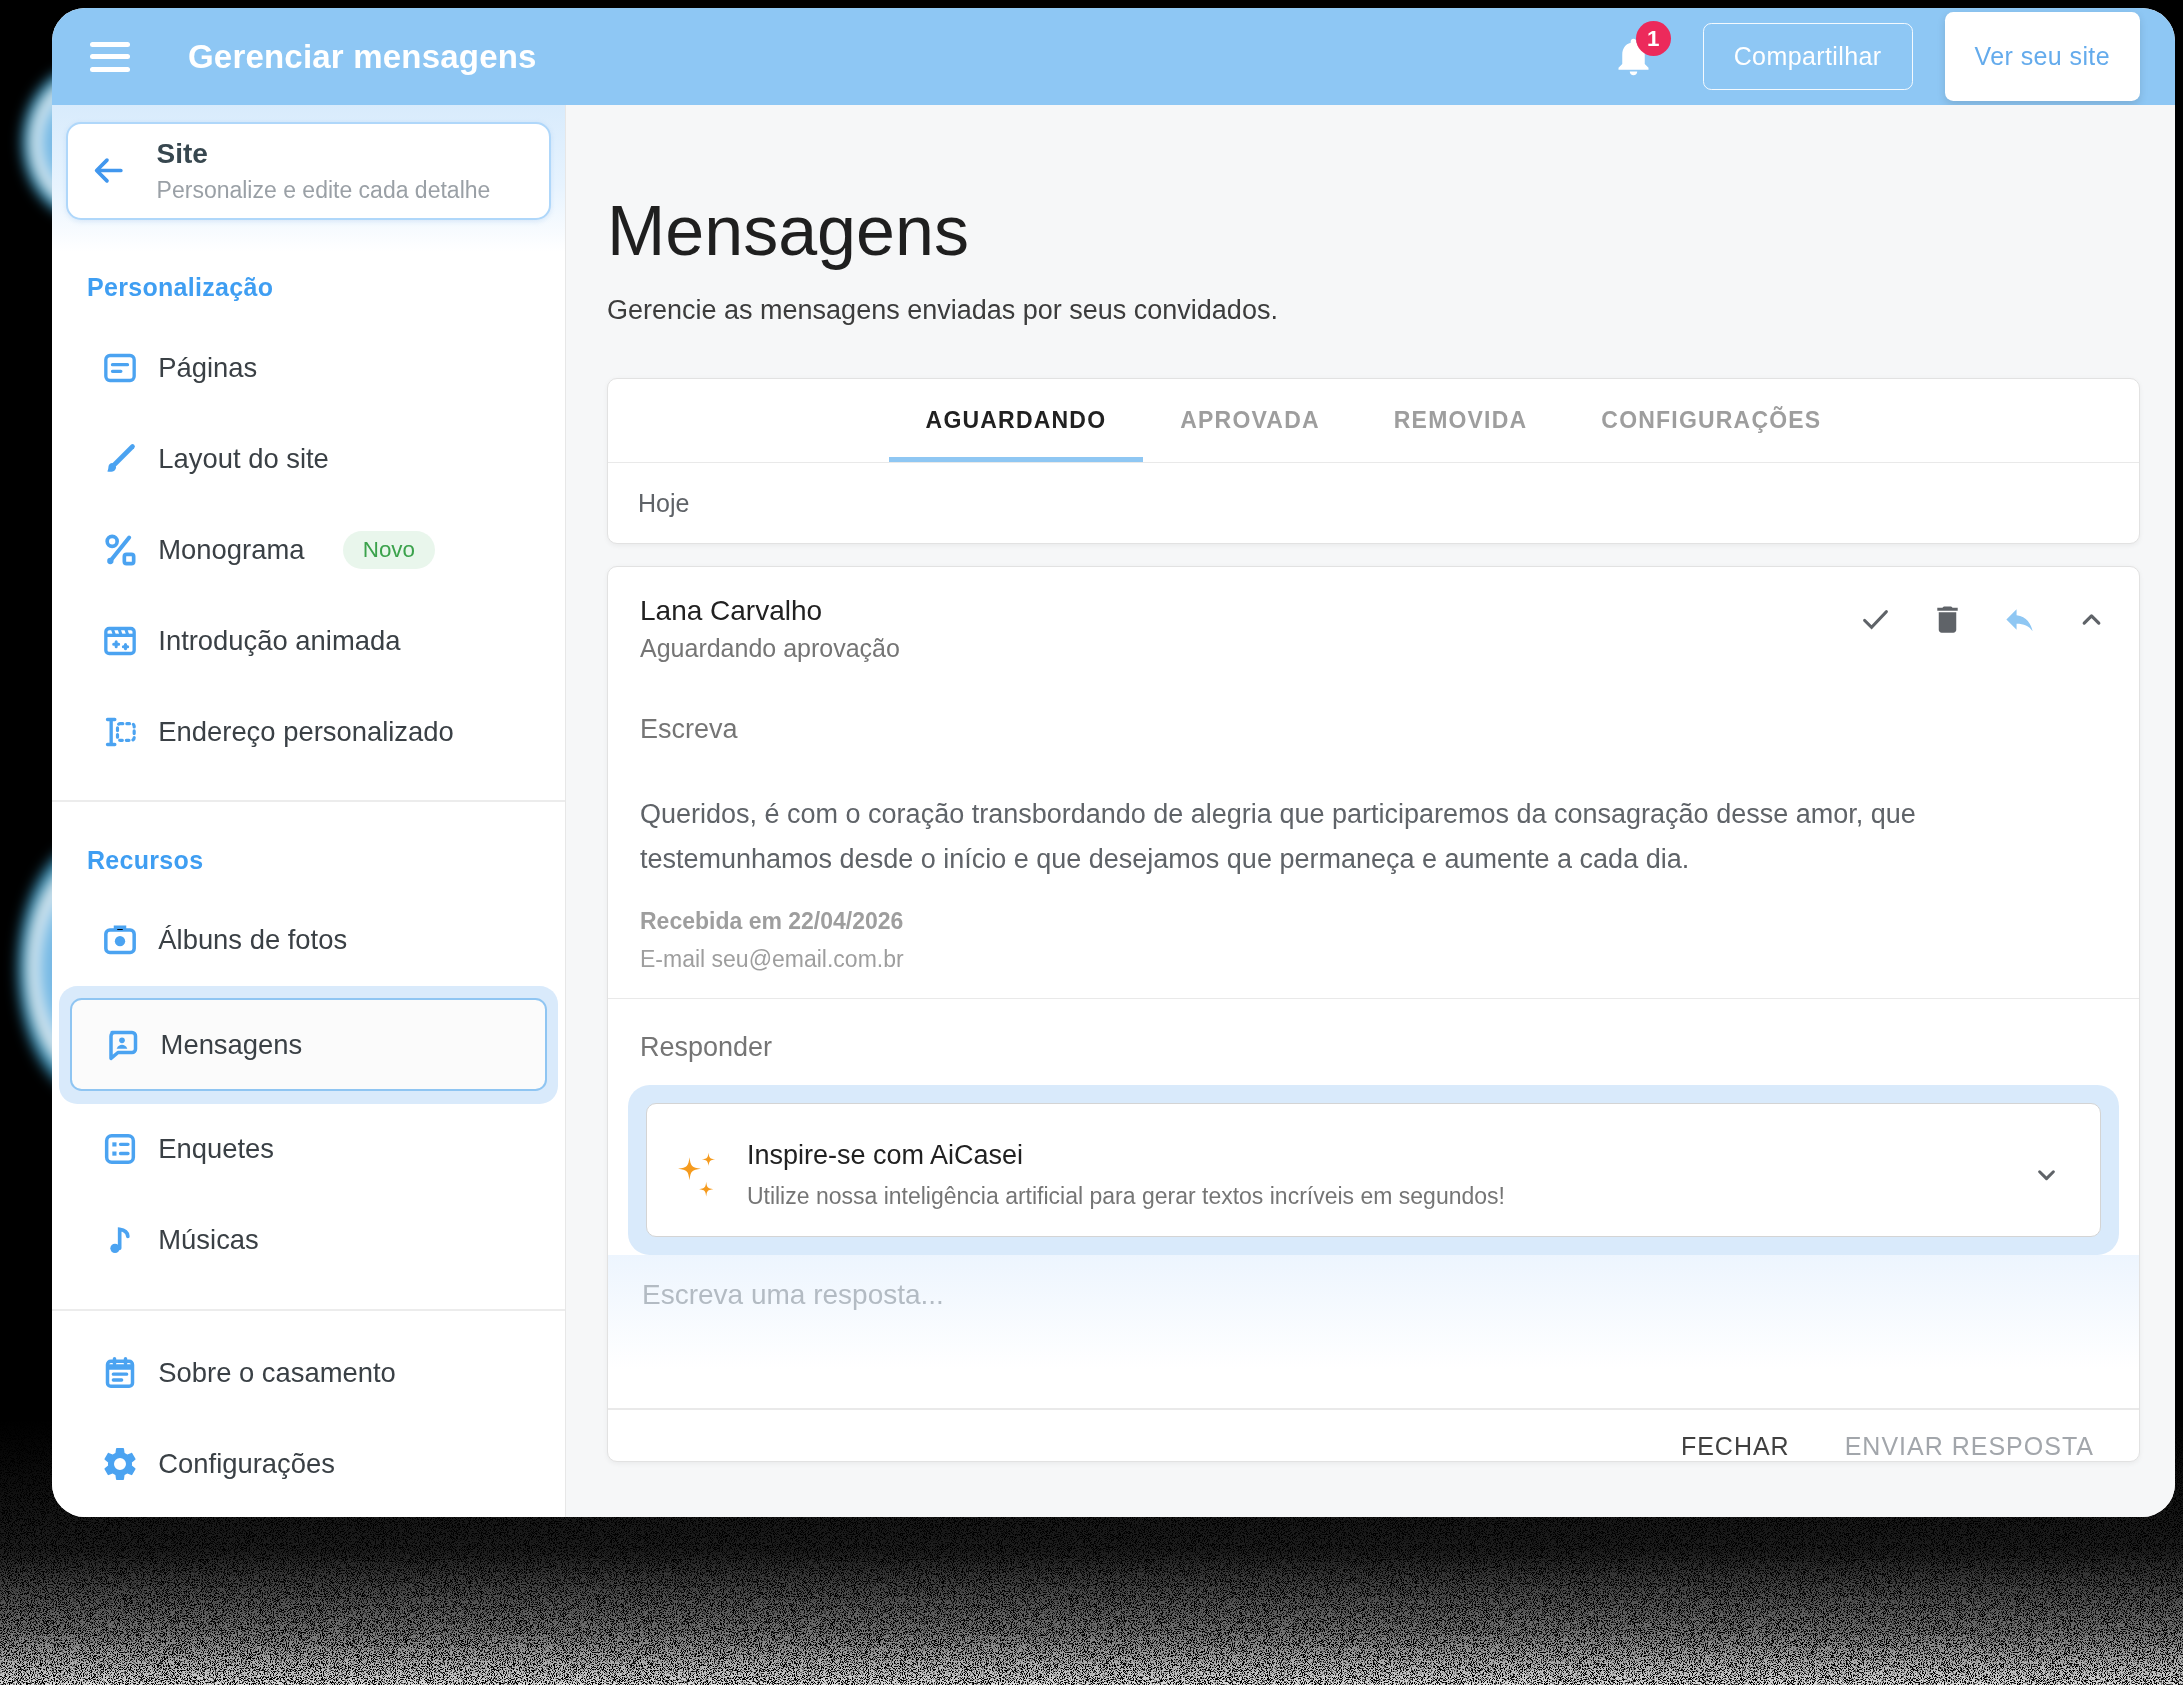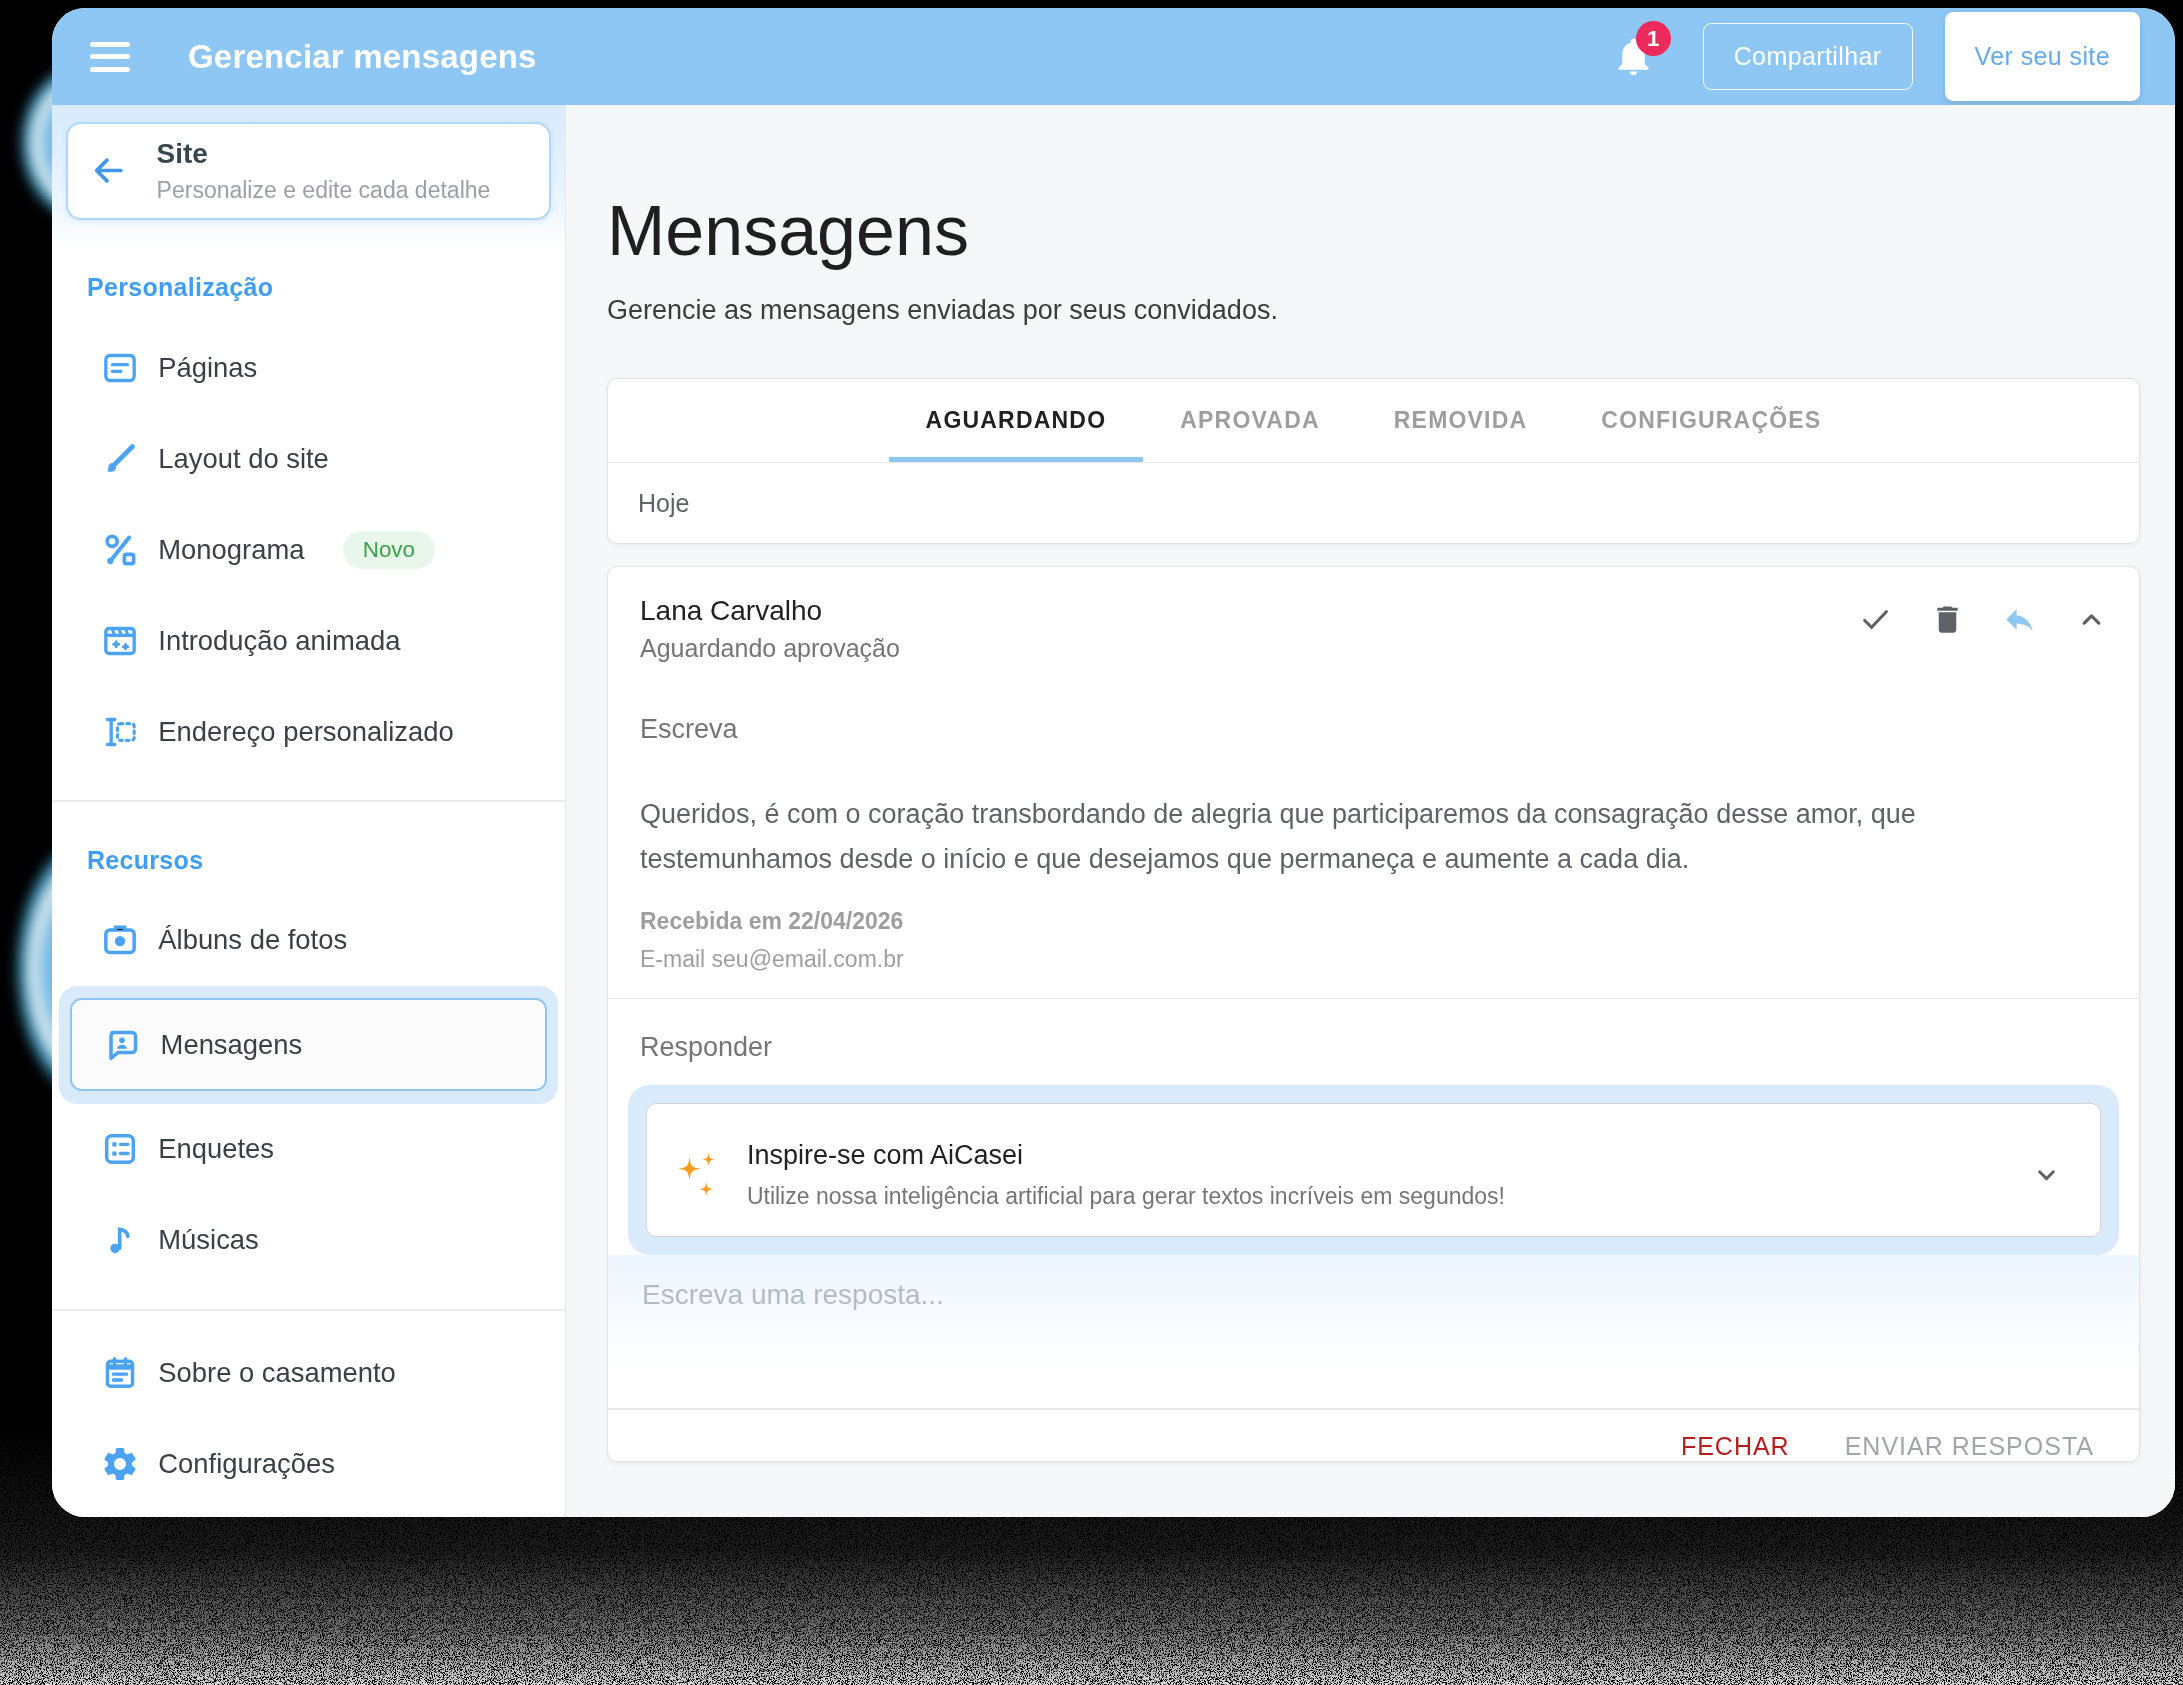--- a/index.html
+++ b/index.html
@@ -82,21 +82,21 @@
   .ai-inner svg{width:55px;height:55px;flex-shrink:0;}
   .ai-text{margin-left:21.6px;flex:1;}
   .ai-title{font-size:27px;color:#212121;line-height:32px;}
   .ai-desc{font-size:23px;color:#757575;margin-top:11.6px;line-height:28px;}
   .reply-area{background:linear-gradient(180deg,#EDF5FE 0%,rgba(255,255,255,0) 75%);padding:21.6px 33px 33px 32px;}
   .reply-input{width:100%;height:91px;border:none;outline:none;resize:none;background:transparent;
             font-family:"Liberation Sans","DejaVu Sans",sans-serif;font-size:28px;color:#3C4043;}
   .reply-input::placeholder{color:#B3BBC3;}
   .msg-footer{height:73px;display:flex;align-items:center;justify-content:flex-end;gap:55px;padding-right:45px;}
   .btn-text{font-size:25px;font-weight:500;letter-spacing:1px;cursor:pointer;}
-  .btn-close{color:#b91c1c;}
+  .btn-close{color:#404040;}
   .btn-send{color:#A2A6AB;}
 </style>
 </head>
 <body>
 
 <div class="canvas">
 
   <div class="glow glow-1"></div>
   <div class="glow glow-2"></div>
 

